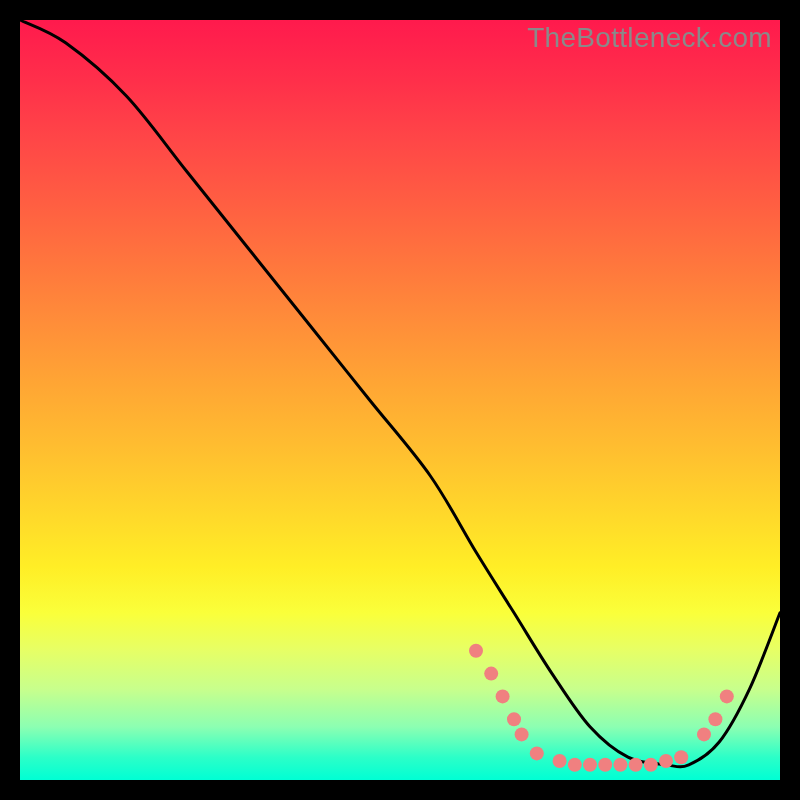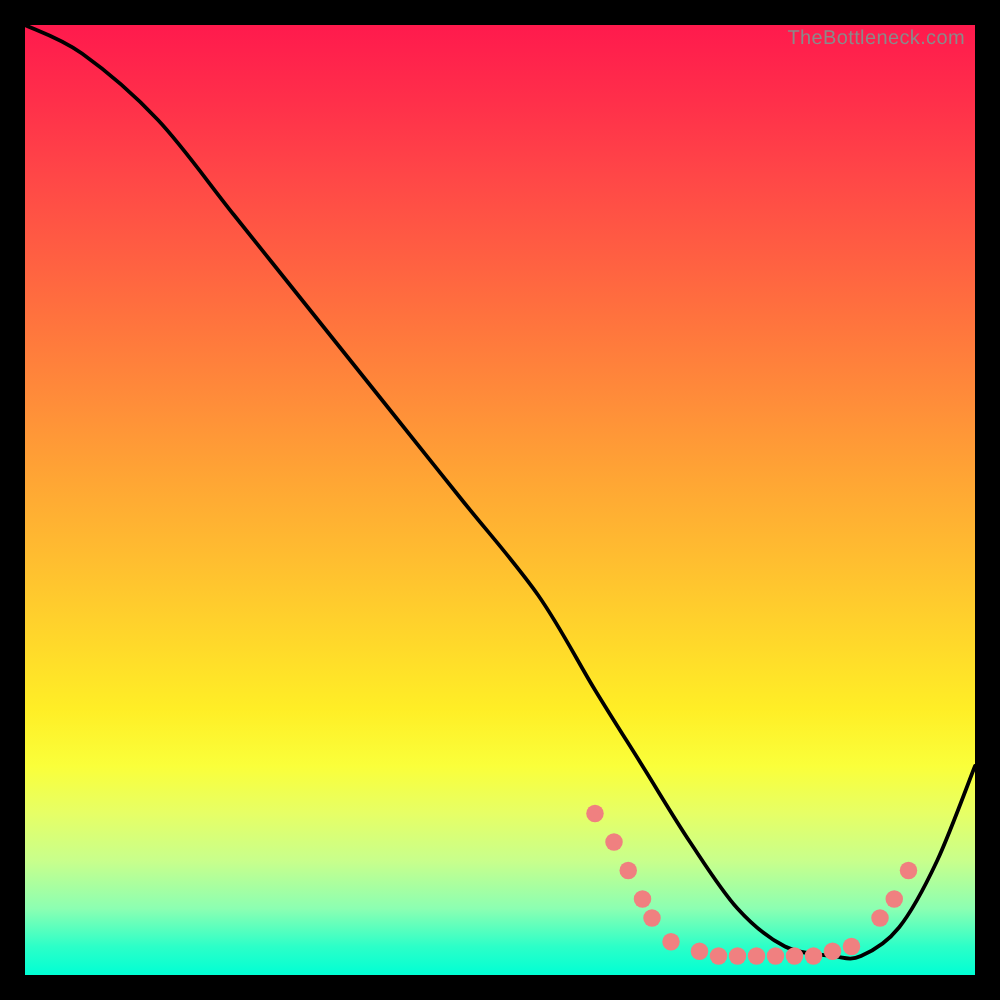--- a/index.html
+++ b/index.html
@@ -40,21 +40,21 @@
       #8cffb2 93%,
       #2cffc8 97%,
       #00ffd4 100%
     );
   }
   .watermark {
     position: absolute;
     top: 2px;
     right: 8px;
     color: #8a8a8a;
-    font-size: 16px;
+    font-size: 28px;
     font-weight: 500;
     letter-spacing: 0.3px;
     user-select: none;
   }
   svg.curve {
     position: absolute;
     left: 0;
     top: 0;
     width: 760px;
     height: 760px;

